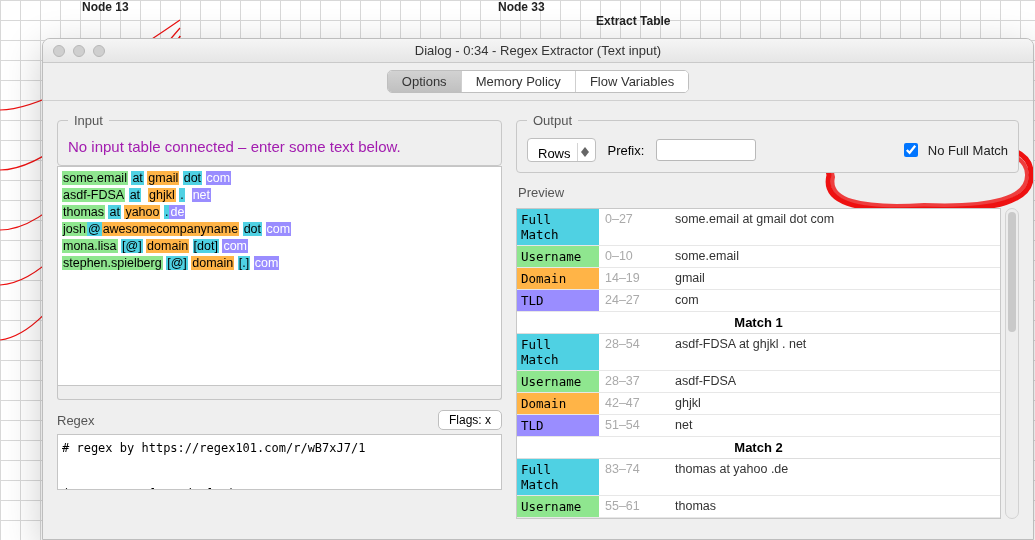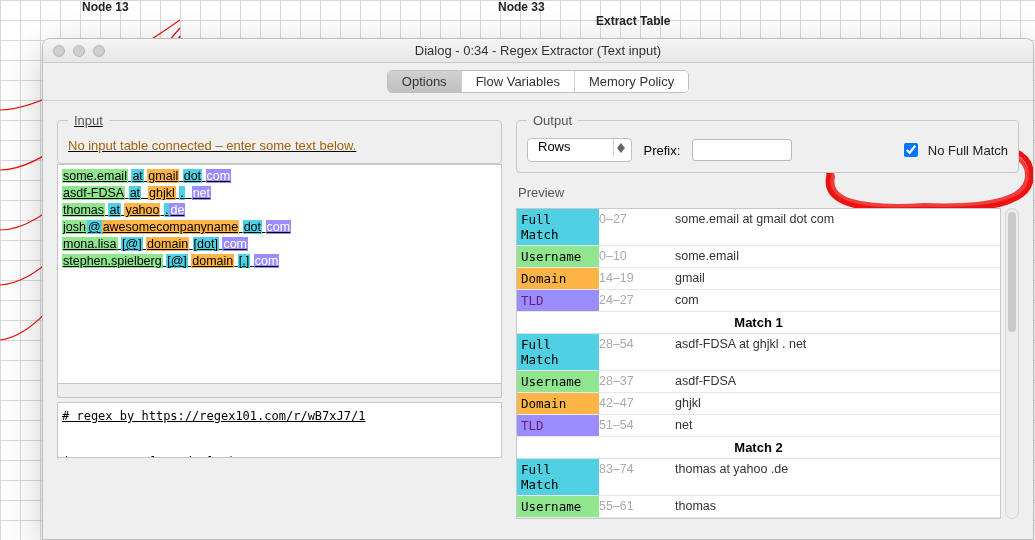--- a/index.html
+++ b/index.html
@@ -16,56 +16,56 @@
   .tl-circles{display:flex;gap:8px;margin-left:10px;}
   .tl-circle{width:12px;height:12px;border-radius:50%;background:#cfcfcf;border:1px solid #b7b7b7;}
   .tl-title{position:absolute;left:0;right:0;text-align:center;font-size:13px;color:#333;}
   .tabbar{height:38px;display:flex;align-items:center;justify-content:center;border-bottom:1px solid #d0d0d0;background:#efefef;}
   .segctl{display:flex;border:1px solid #bfbfbf;border-radius:5px;overflow:hidden;background:#fff;}
   .segbtn{padding:3px 14px;font-size:13px;color:#333;background:#fff;cursor:pointer;border-right:1px solid #cfcfcf;}
   .segbtn:last-child{border-right:none;}
   .segbtn.sel{background:linear-gradient(#d2d2d2,#c0c0c0);}
   .content{position:absolute;top:62px;left:0;right:0;bottom:0;padding:12px 14px 0 14px;display:flex;gap:14px;}
   .col{display:flex;flex-direction:column;}
-  .col-left{width:445px;text-decoration:underline;}
+  .col-left{width:445px;}
   .col-right{flex:1;min-width:0;}
   fieldset{border:1px solid #c8c8c8;border-radius:4px;padding:10px 10px;background:#efefef;position:relative;}
   legend{font-size:13px;color:#555;padding:0 6px;}
   .fs-input{min-height:44px;}
-  .fs-input .txt{font-size:13px;color:#a16207;}
+  .fs-input .txt{font-size:15px;color:#a21caf;}
   .lbl{font-size:13px;color:#555;margin:12px 0 4px 2px;}
   .text-area{width:100%;height:220px;background:#fff;border:1px solid #c5c5c5;font-family:Menlo,monaco,monospace;font-size:12.5px;line-height:17px;padding:3px 4px;white-space:pre;overflow:auto;}
   .hl{padding:0 1px;}
   .hl-user{background:#8fe68f;}
   .hl-at{background:#4fd1e3;}
   .hl-dom{background:#ffb447;}
   .hl-tld{background:#9a8dff;color:#fff;}
   .scroll-gutter{height:14px;background:#eee;border:1px solid #c5c5c5;border-top:none;border-radius:0 0 3px 3px;}
   .regex-head{display:flex;align-items:center;justify-content:space-between;margin-top:10px;}
   .flags-btn{border:1px solid #bfbfbf;background:#fff;border-radius:5px;padding:2px 10px;font-size:12px;cursor:pointer;}
   .regex-area{margin-top:4px;width:100%;height:56px;background:#fff;border:1px solid #c5c5c5;font-family:Menlo,monaco,monospace;font-size:12px;line-height:23px;padding:2px 4px;white-space:pre;overflow:hidden;}
   .fs-output{display:flex;align-items:center;gap:12px;min-height:44px;}
-  .select{display:flex;align-items:flex-start;background:#fff;border:1px solid #bfbfbf;border-radius:4px;height:24px;padding:0 2px 0 10px;font-size:13px;cursor:pointer;gap:36px;}
+  .select{display:flex;align-items:flex-end;background:#fff;border:1px solid #bfbfbf;border-radius:4px;height:24px;padding:0 2px 0 10px;font-size:13px;cursor:pointer;}
   .sel-caret{width:16px;height:18px;display:flex;flex-direction:column;align-items:center;justify-content:center;margin-left:6px;border-left:1px solid #d4d4d4;}
   .sel-caret svg{display:block;}
   .txtinput{height:22px;width:100px;border:1px solid #b9b9b9;background:#fff;border-radius:3px;font-size:13px;padding:0 4px;}
   .chk-wrap{display:flex;align-items:center;gap:10px;font-size:13px;color:#222;margin-left:auto;}
   input[type=checkbox]{width:14px;height:14px;}
   .preview-box{margin-top:4px;display:flex;gap:4px;}
   .preview-inner{flex:1;border:1px solid #c8c8c8;background:#fff;max-height:330px;overflow:hidden;}
   .preview-scroll{width:14px;background:#ededed;border:1px solid #d2d2d2;border-radius:8px;display:flex;flex-direction:column;align-items:center;padding-top:3px;}
   .thumb{width:8px;height:120px;background:#c9c9c9;border-radius:5px;}
   .match-hdr{background:#fff;border-bottom:1px solid #ddd;text-align:center;font-weight:600;font-size:13px;padding:3px 0;}
   .prow{display:flex;align-items:stretch;border-bottom:1px solid #e7e7e7;font-family:Menlo,monaco,monospace;font-size:12.5px;}
   .pchip{width:82px;padding:3px 4px;font-family:Menlo,monaco,monospace;}
   .pchip.fm{background:#4fd1e3;}
   .pchip.un{background:#8fe68f;}
   .pchip.dm{background:#ffb447;}
-  .pchip.tl{background:#9a8dff;color:#701a75;}
-  .prange{width:70px;padding:3px 0;color:#aaa;}
+  .pchip.tl{background:#9a8dff;color:#000000;}
+  .prange{width:70px;padding:3px 6px;color:#aaa;}
   .pval{flex:1;padding:3px 6px;color:#333;}
   .red-circle{position:absolute;top:96px;right:-6px;width:230px;height:80px;pointer-events:none;}
 </style>
 </head>
 <body>
 
 <div class="bg-canvas"></div>
 <svg class="red-line" style="top:0;left:0;" width="1035" height="540">
   <path d="M0 110 Q 50 110 180 20"></path>
   <path d="M0 170 Q 60 170 180 28"></path>
@@ -85,41 +85,45 @@
       <div class="tl-circle"></div>
       <div class="tl-circle"></div>
       <div class="tl-circle"></div>
     </div>
     <div class="tl-title">Dialog - 0:34 - Regex Extractor (Text input)</div>
   </div>
 
   <div class="tabbar">
     <div class="segctl">
       <div class="segbtn sel">Options</div>
+      <div class="segbtn">Memory Policy</div>
       <div class="segbtn">Flow Variables</div>
-      <div class="segbtn">Memory Policy</div>
     </div>
   </div>
 
   <svg class="red-circle" viewBox="0 0 230 80">
     <path d="M20 40 Q 10 5 110 8 Q 225 0 222 40 Q 225 78 115 74 Q 10 80 20 40 Z" fill="none" stroke="#e11" stroke-width="5" stroke-linejoin="round" style="filter:url(#r)"></path>
     <path d="M24 42 Q 14 9 110 12 Q 219 6 218 40 Q 219 74 115 70 Q 16 76 24 42 Z" fill="none" stroke="#e11" stroke-width="4" opacity=".8"></path>
   </svg>
 
   <div class="content">
 
     <div class="col col-left">
       <fieldset class="fs-input">
         <legend>Input</legend>
         <div class="txt">No input table connected – enter some text below.</div>
       </fieldset>
 
       <div class="text-area" id="textArea"><div><span class="hl hl-user">some.email</span><span> </span><span class="hl hl-at">at</span><span> </span><span class="hl hl-dom">gmail</span><span> </span><span class="hl hl-at">dot</span><span> </span><span class="hl hl-tld">com</span></div><div><span class="hl hl-user">asdf-FDSA</span><span> </span><span class="hl hl-at">at</span><span>  </span><span class="hl hl-dom">ghjkl</span><span> </span><span class="hl hl-at">.</span><span>  </span><span class="hl hl-tld">net</span></div><div><span class="hl hl-user">thomas</span><span> </span><span class="hl hl-at">at</span><span> </span><span class="hl hl-dom">yahoo</span><span> </span><span class="hl hl-at">.</span><span class="hl hl-tld">de</span></div><div><span class="hl hl-user">josh</span><span class="hl hl-at">@</span><span class="hl hl-dom">awesomecompanyname</span><span> </span><span class="hl hl-at">dot</span><span> </span><span class="hl hl-tld">com</span></div><div><span class="hl hl-user">mona.lisa</span><span> </span><span class="hl hl-at">[@]</span><span> </span><span class="hl hl-dom">domain</span><span> </span><span class="hl hl-at">[dot]</span><span> </span><span class="hl hl-tld">com</span></div><div><span class="hl hl-user">stephen.spielberg</span><span> </span><span class="hl hl-at">[@]</span><span> </span><span class="hl hl-dom">domain</span><span> </span><span class="hl hl-at">[.]</span><span> </span><span class="hl hl-tld">com</span></div></div>
       <div class="scroll-gutter"></div>
 
+      <div class="regex-head">
+        <div class="lbl" style="margin:0;">Regex</div>
+        <button class="flags-btn">Flags: x</button>
+      </div>
       <div class="regex-area" style="white-space:pre;"># regex by https://regex101.com/r/wB7xJ7/1
 
 (?&lt;Username&gt;[-\w\d\.]+?)                # username
 (?:\s+at\s+|\s*@\s*|\s*(?:[\[\]@]){3}\s*)</div>
     </div>
 
     <div class="col col-right">
       <fieldset class="fs-output">
         <legend>Output</legend>
         <div class="select">

